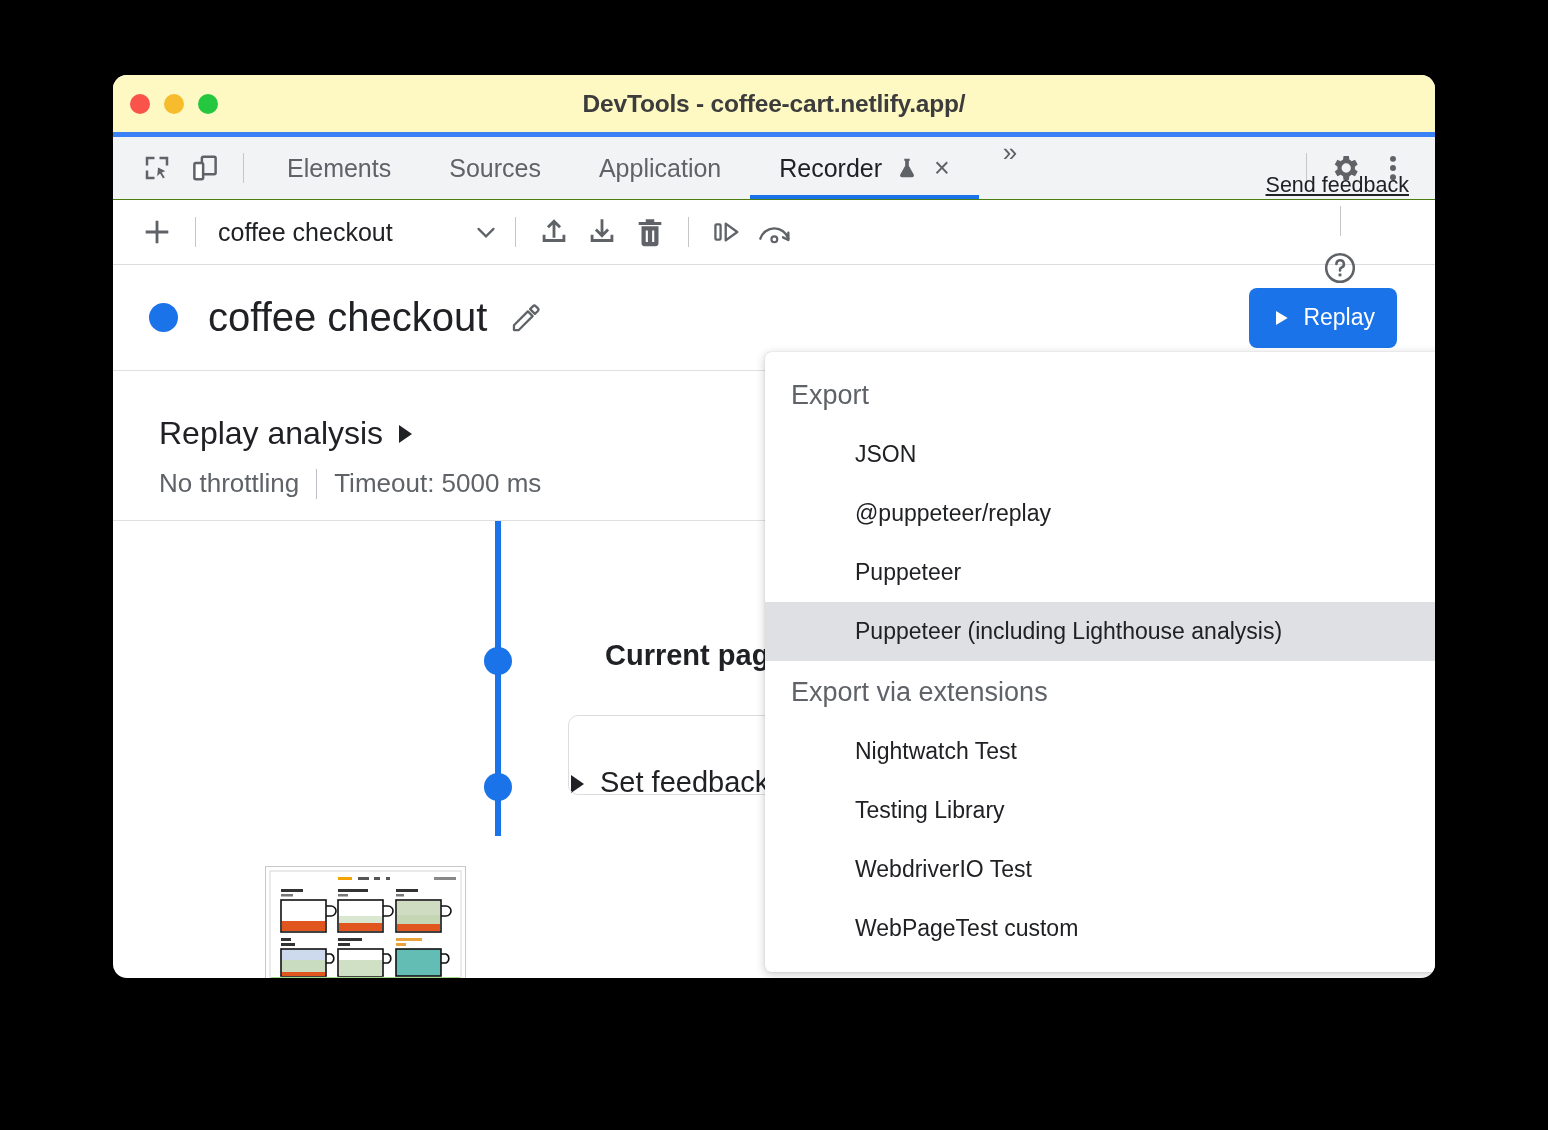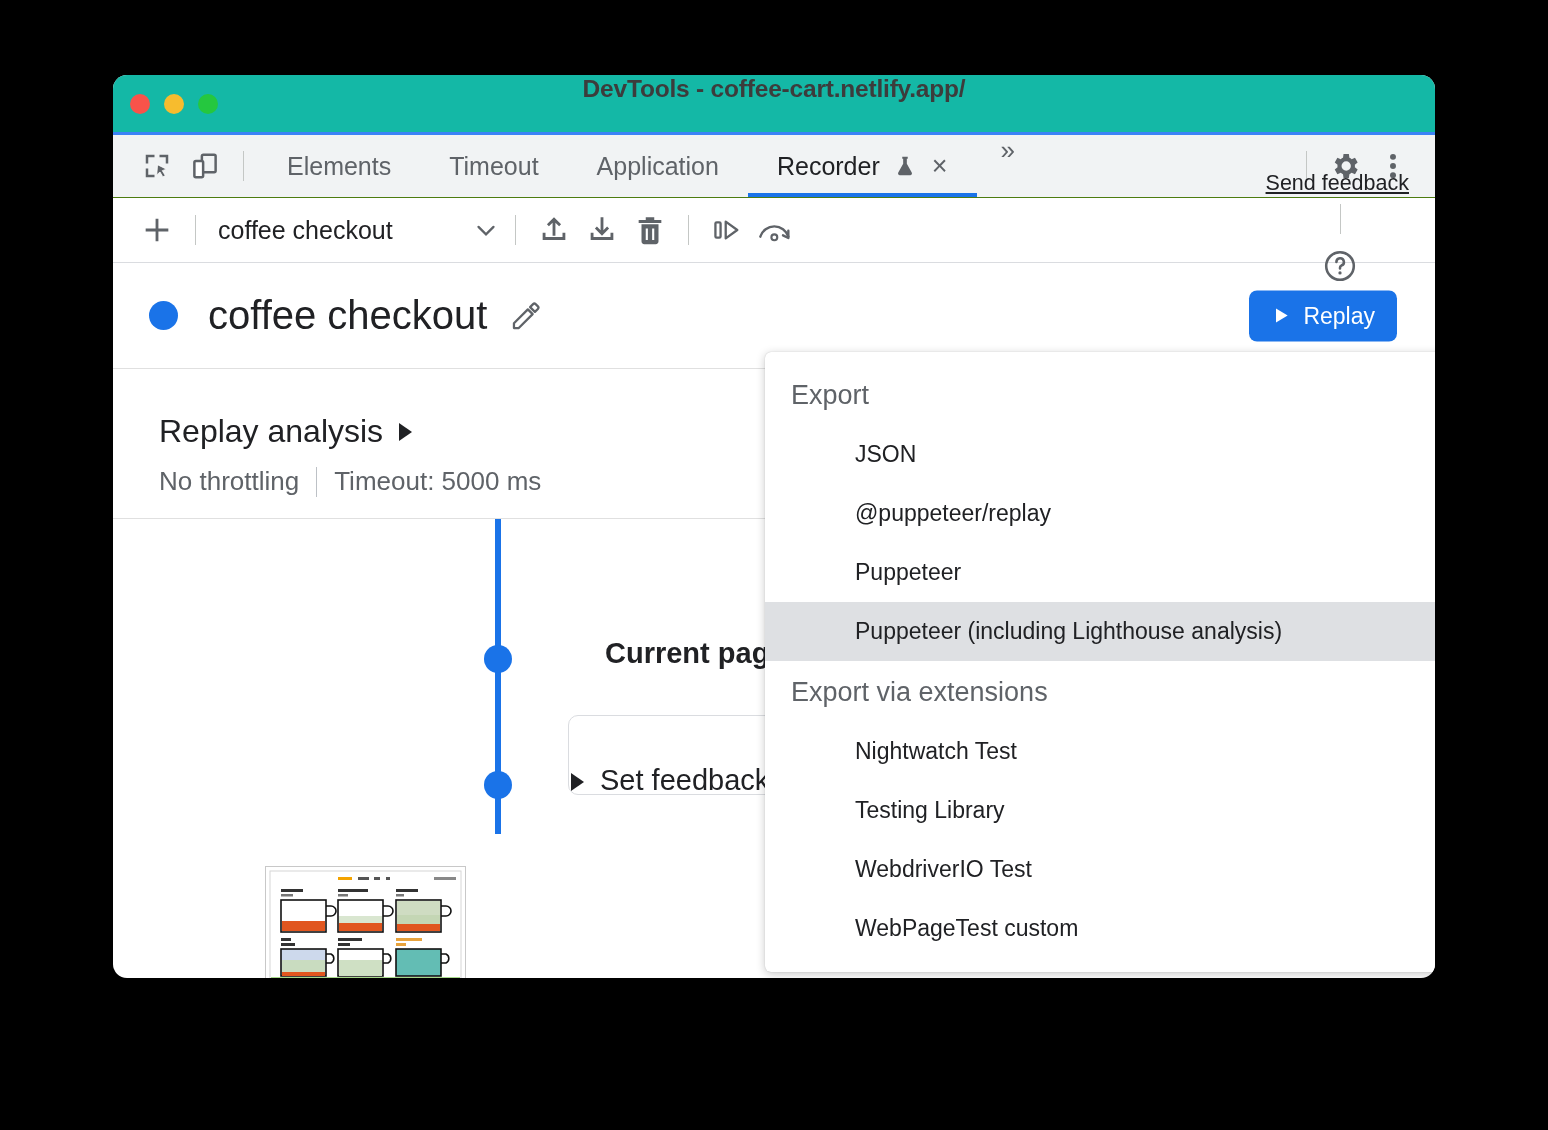--- a/index.html
+++ b/index.html
@@ -25,23 +25,24 @@
     background: #ffffff;
     border-radius: 14px;
     overflow: hidden;
     box-shadow: 0 0 0 1px rgba(0,0,0,0.15);
   }
 
   
   .titlebar {
     position: relative;
     height: 57px;
-    background: #14b8a6;
-    border-bottom: 3px solid #3b82f6;
-    display: flex;
+    background: #fef9c3;
+    border-bottom: 5px solid #3b82f6;
+    display: flex;
+    align-items: center;
   }
   .traffic {
     position: absolute;
     left: 17px;
     top: 50%;
     transform: translateY(-50%);
     display: flex;
     gap: 14px;
   }
   .dot {
@@ -188,21 +189,21 @@
   .pencil-wrap { margin-left: 22px; display:flex; align-items:center; }
 
   .replay-btn {
     position: absolute;
     right: 38px;
     top: 50%;
     transform: translateY(-50%);
     background: #1a73e8;
     color: #fff;
     border-radius: 8px;
-    height: 51px;
+    height: 60px;
     display: flex;
     align-items: center;
     padding: 0 22px;
     gap: 12px;
     font-size: 23px;
     white-space: nowrap;
   }
 
   
   .settings-block {
@@ -380,21 +381,21 @@
         <rect x="9.5" y="3" width="11" height="14" rx="1.2" fill="none" stroke="#5f6368" stroke-width="2"></rect>
         <rect x="3.5" y="8" width="7" height="13" rx="1.2" fill="#fff" stroke="#5f6368" stroke-width="2"></rect>
       </svg>
     </div>
     <div class="vsep"></div>
     <div class="tabs">
       <div class="tab">
         <span>Elements</span>
       </div>
       <div class="tab">
-        <span>Timeout</span>
+        <span>Sources</span>
       </div>
       <div class="tab">
         <span>Application</span>
       </div>
       <div class="tab active">
         <div class="tab-inner">
           <span>Recorder</span>
           <span>
             <svg width="22" height="26" viewBox="0 0 24 24">
               <path d="M9 2h6v2h-1v5.5l5.2 9.3A2 2 0 0 1 17.5 22h-11a2 2 0 0 1-1.7-3.2L10 9.5V4H9V2z" fill="#5f6368"></path>

